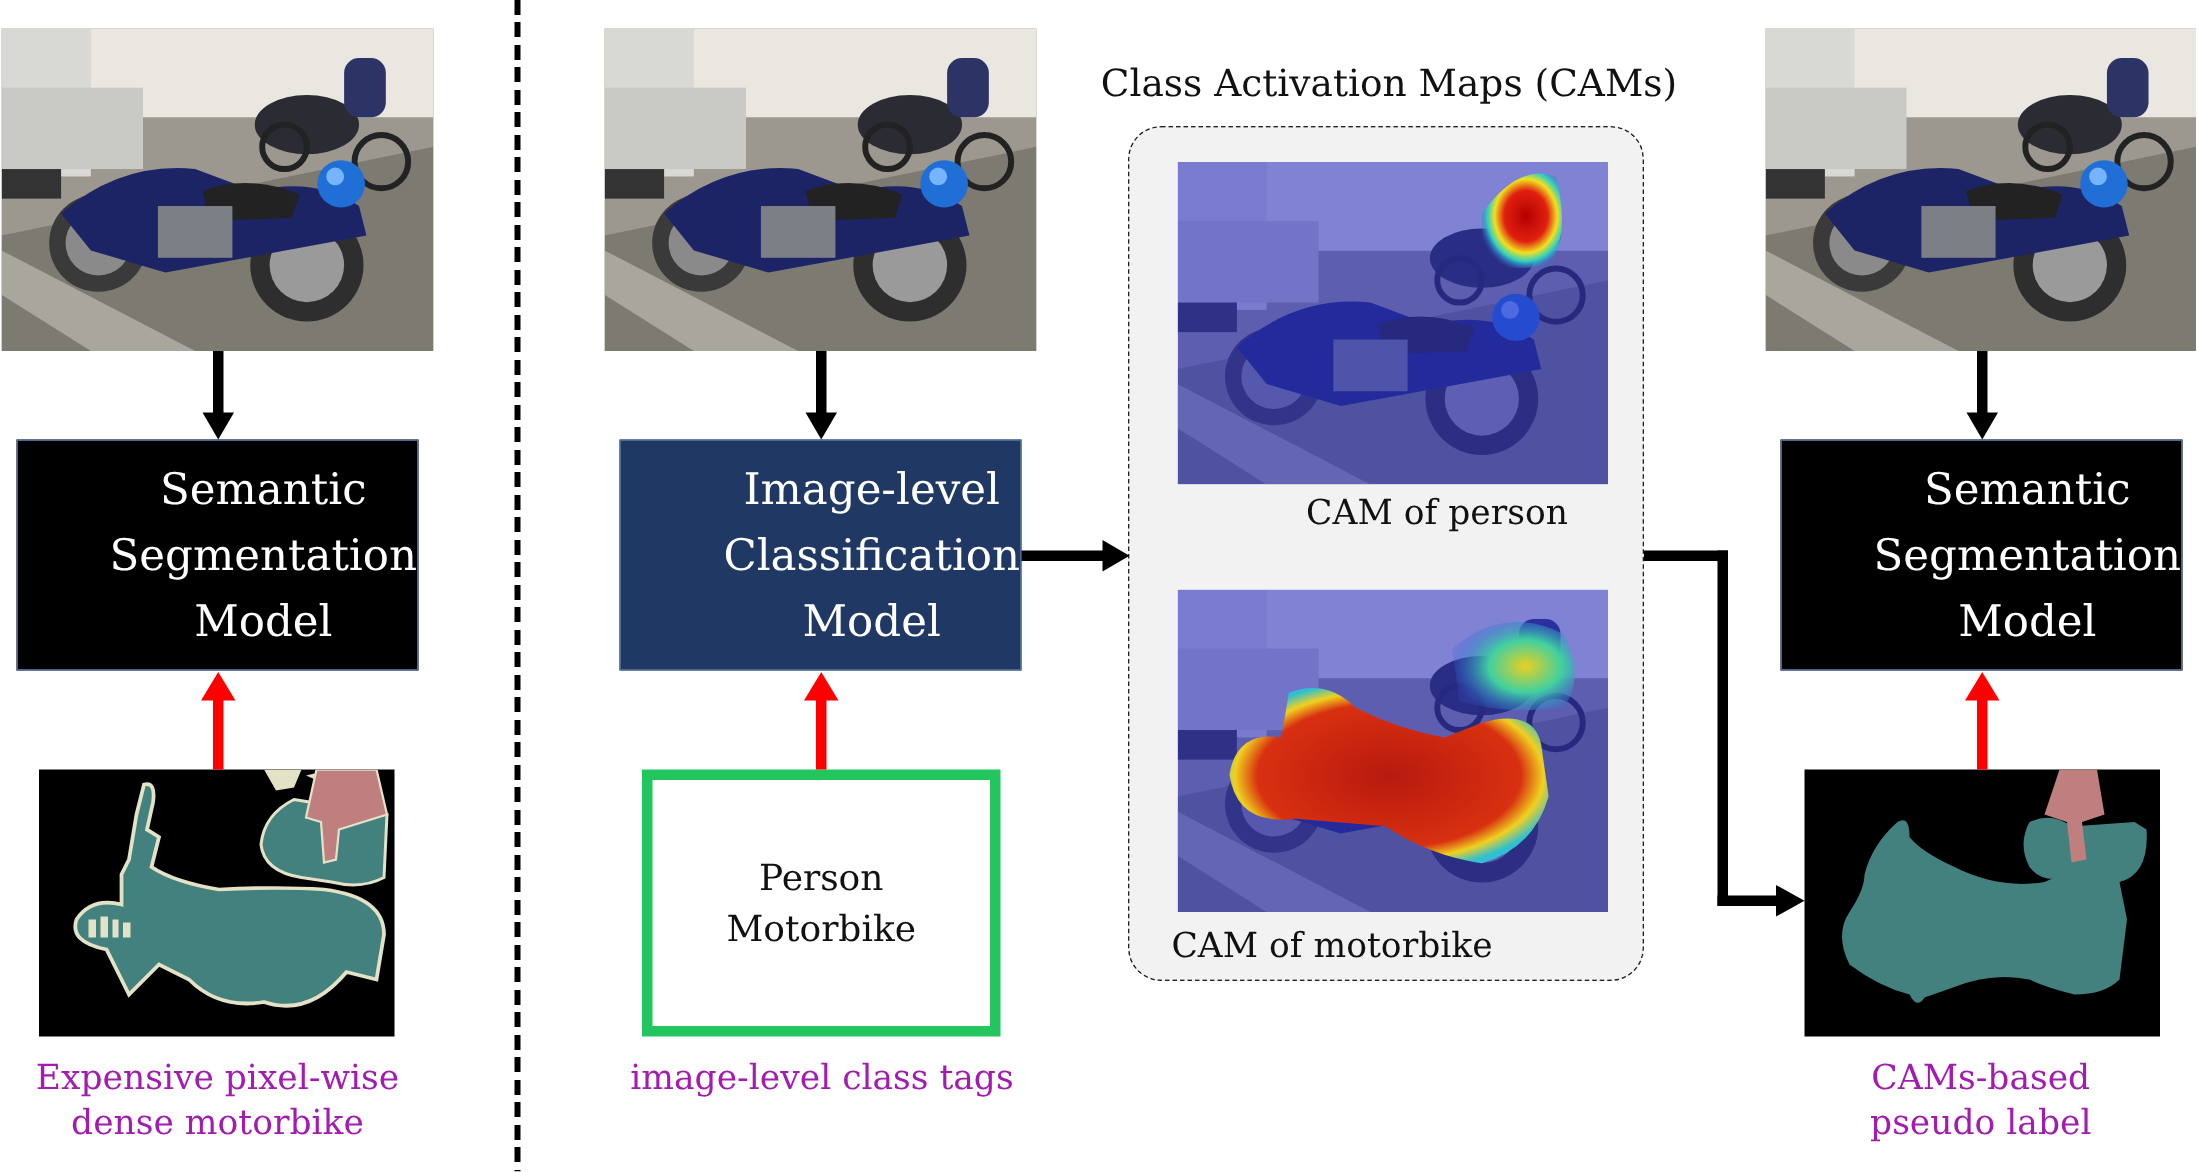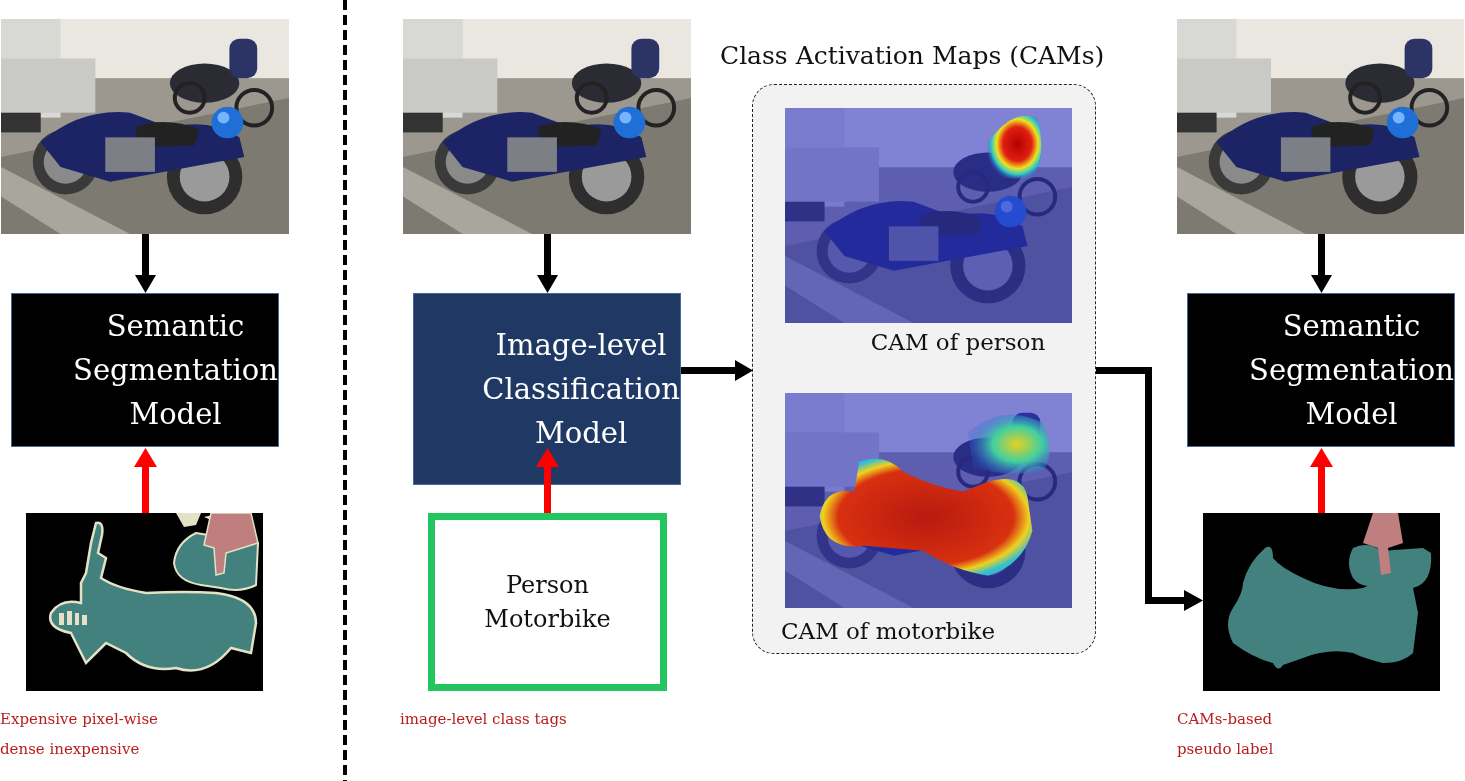--- a/index.html
+++ b/index.html
@@ -6,21 +6,21 @@
   body { width:1465px; height:781px; position:relative; overflow:hidden;
          font-family:"DejaVu Serif","Liberation Serif",serif; color:#111; }
   .abs { position:absolute; }
   .photo { position:absolute; overflow:hidden; background:#b9b6ae; }
   .photo svg, .cam svg, .seg svg { width:100%; height:100%; display:block; }
   .model { position:absolute; display:flex; align-items:center; justify-content:flex-end;
            text-align:center; color:#fff; font-size:29px; line-height:44px;
            border:1px solid #4a6a95; box-sizing:border-box; }
   .model.black { background:#000; }
   .model.navy  { background:#1f3864; }
-  .caption { position:absolute; font-size:15px; line-height:30px; color:#b91c1c; }
+  .caption { position:absolute; text-align:center; font-size:23px; line-height:30px; color:#a21caf; }
   .divider { position:absolute; left:343px; top:0; width:4px; height:781px;
              background: repeating-linear-gradient(to bottom,#000 0 10px, transparent 10px 15px); }
   .camgroup { position:absolute; left:752px; top:84px; width:344px; height:570px;
               background:#f2f2f2; border:1.5px dashed #222; border-radius:22px; box-sizing:border-box; }
   .cam { position:absolute; overflow:hidden; }
   .seg { position:absolute; background:#000; overflow:hidden; }
   .tagbox { position:absolute; left:428px; top:513px; width:239px; height:178px;
             border:7px solid #22c55e; box-sizing:border-box; background:#fff;
             display:flex; flex-direction:column; align-items:center; justify-content:center;
             font-size:24px; line-height:34px; }
@@ -81,49 +81,49 @@
       <rect x="33" y="100" width="5" height="12"></rect>
         <rect x="41" y="98" width="5" height="14"></rect>
       <rect x="49" y="100" width="4" height="12"></rect>
         <rect x="56" y="102" width="5" height="10"></rect>
     </g>
   </svg>
 </div>
 
 <div class="caption" style="left:0;top:704px;width:290px;">
   <div>Expensive pixel-wise</div>
-  <div>dense inexpensive</div>
+  <div>dense motorbike</div>
 </div>
 
 <div class="divider"></div>
 
 <div class="photo" style="left:403px;top:19px;width:288px;height:215px;">
   <svg viewBox="0 0 290 218" preserveAspectRatio="none">
       <use href="#photo-scene"></use>
     </svg>
 </div>
 
-<div class="model navy" style="left:413px;top:293px;width:268px;height:192px;">
+<div class="model navy" style="left:413px;top:293px;width:268px;height:154px;">
   <div>
     <div>Image-level</div>
     <div>Classification</div>
     <div>Model</div>
   </div>
 </div>
 
 <div class="tagbox">
   <div>Person</div>
   <div>Motorbike</div>
 </div>
 
 <div class="caption" style="left:400px;top:704px;width:296px;">
   <div>image-level class tags</div>
 </div>
 
-<div class="abs" style="left:720px;top:40px;width:412px;text-align:left;font-size:25px;line-height:32px;">Class Activation Maps (CAMs)</div>
+<div class="abs" style="left:720px;top:40px;width:412px;text-align:center;font-size:25px;line-height:32px;">Class Activation Maps (CAMs)</div>
 
 <div class="camgroup"></div>
 
 <div class="cam" style="left:785px;top:108px;width:287px;height:215px;">
   <svg viewBox="0 0 290 218" preserveAspectRatio="none">
     <defs>
       <radialGradient id="heatP" cx="0.55" cy="0.45" r="0.6">
         <stop offset="0" stop-color="#b40000"></stop>
         <stop offset="0.45" stop-color="#e02010"></stop>
         <stop offset="0.65" stop-color="#f0e020"></stop>

